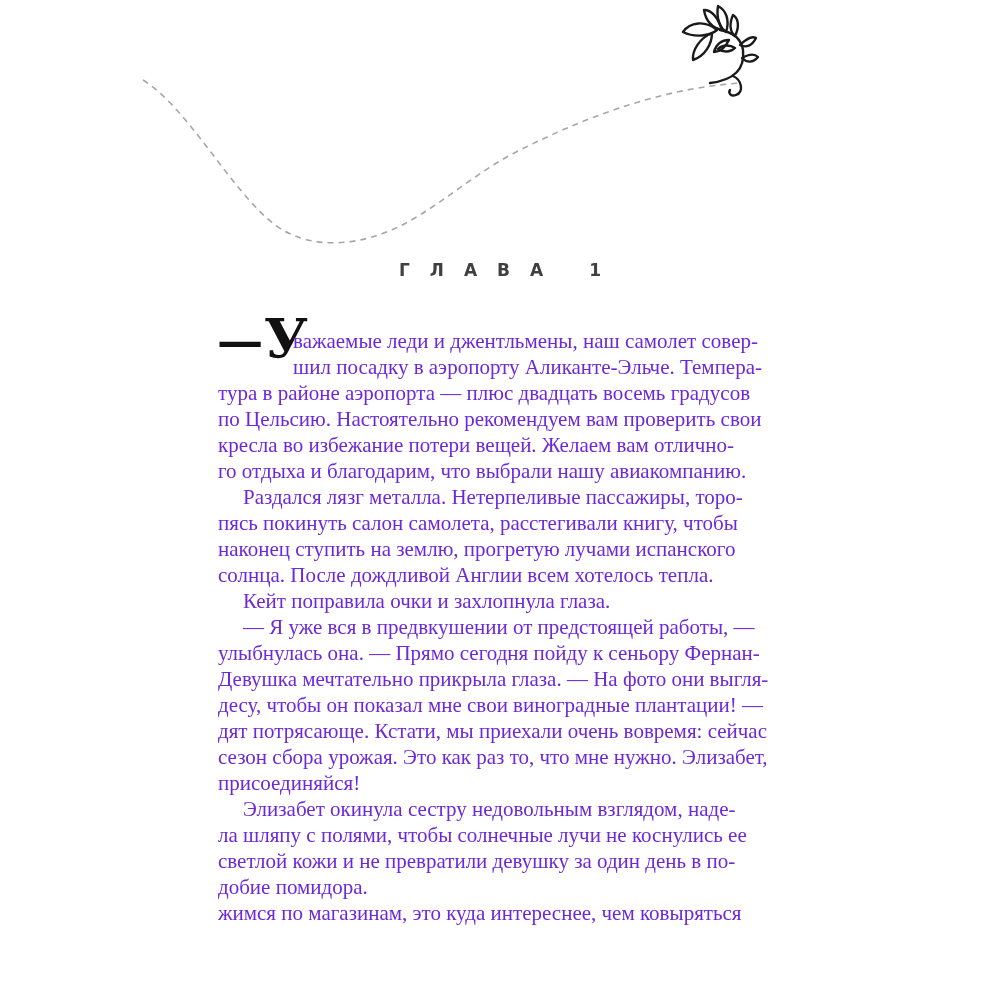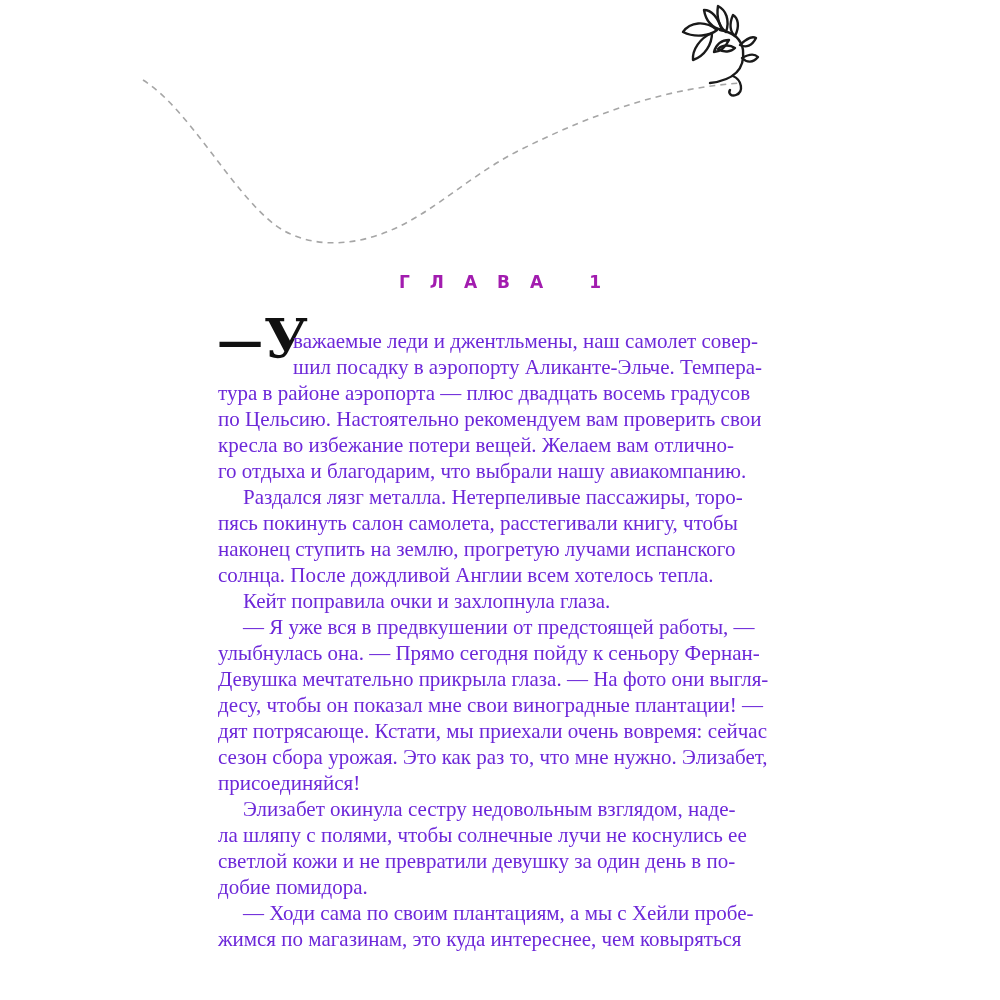--- a/index.html
+++ b/index.html
@@ -1,22 +1,22 @@
 <!DOCTYPE html>
 <html><head>
 <meta charset="utf-8">
 <style>
   html, body { margin: 0; padding: 0; background: #ffffff; }
   body { width: 1000px; height: 1000px; position: relative; overflow: hidden; }
   .page { position: absolute; left: 0; top: 0; width: 1000px; height: 1000px; background: #fff; }
   .deco { position: absolute; left: 0; top: 0; width: 1000px; height: 260px; }
   .chapter {
-    position: absolute; left: 0; top: 272px; width: 1000px; text-align: center;
+    position: absolute; left: 0; top: 260px; width: 1000px; text-align: center;
     font-family: "DejaVu Sans", sans-serif; font-weight: bold; font-size: 17px;
-    letter-spacing: 20px; color: #a21caf; padding-left: 20px; box-sizing: border-box;
+    letter-spacing: 20px; color: #404040; padding-left: 20px; box-sizing: border-box;
   }
   .text {
     position: absolute; left: 218px; top: 316px; width: 515px;
     font-family: "Liberation Serif", "DejaVu Serif", serif;
     font-size: 21px; color: #6d28d9; margin-top: 12px;
   }
   .line {
     height: 26px; line-height: 26px; white-space: nowrap;
     text-align: justify; text-align-last: justify; overflow: visible;
   }
@@ -81,16 +81,15 @@
       <div class="line">улыбнулась она. — Прямо сегодня пойду к сеньору Фернан-</div>
       <div class="line">Девушка мечтательно прикрыла глаза. — На фото они выгля-</div>
       <div class="line">десу, чтобы он показал мне свои виноградные плантации! —</div>
       <div class="line">дят потрясающе. Кстати, мы приехали очень вовремя: сейчас</div>
       <div class="line">сезон сбора урожая. Это как раз то, что мне нужно. Элизабет,</div>
       <div class="line last">присоединяйся!</div>
       <div class="line indent">Элизабет окинула сестру недовольным взглядом, наде-</div>
       <div class="line">ла шляпу с полями, чтобы солнечные лучи не коснулись ее</div>
       <div class="line">светлой кожи и не превратили девушку за один день в по-</div>
       <div class="line last">добие помидора.</div>
-      <div class="line indent">— Ходи сама по своим плантациям, а мы с Хейли пробе-</div>
       <div class="line">жимся по магазинам, это куда интереснее, чем ковыряться</div>
     </div>
 </div>
 
 </body></html>

